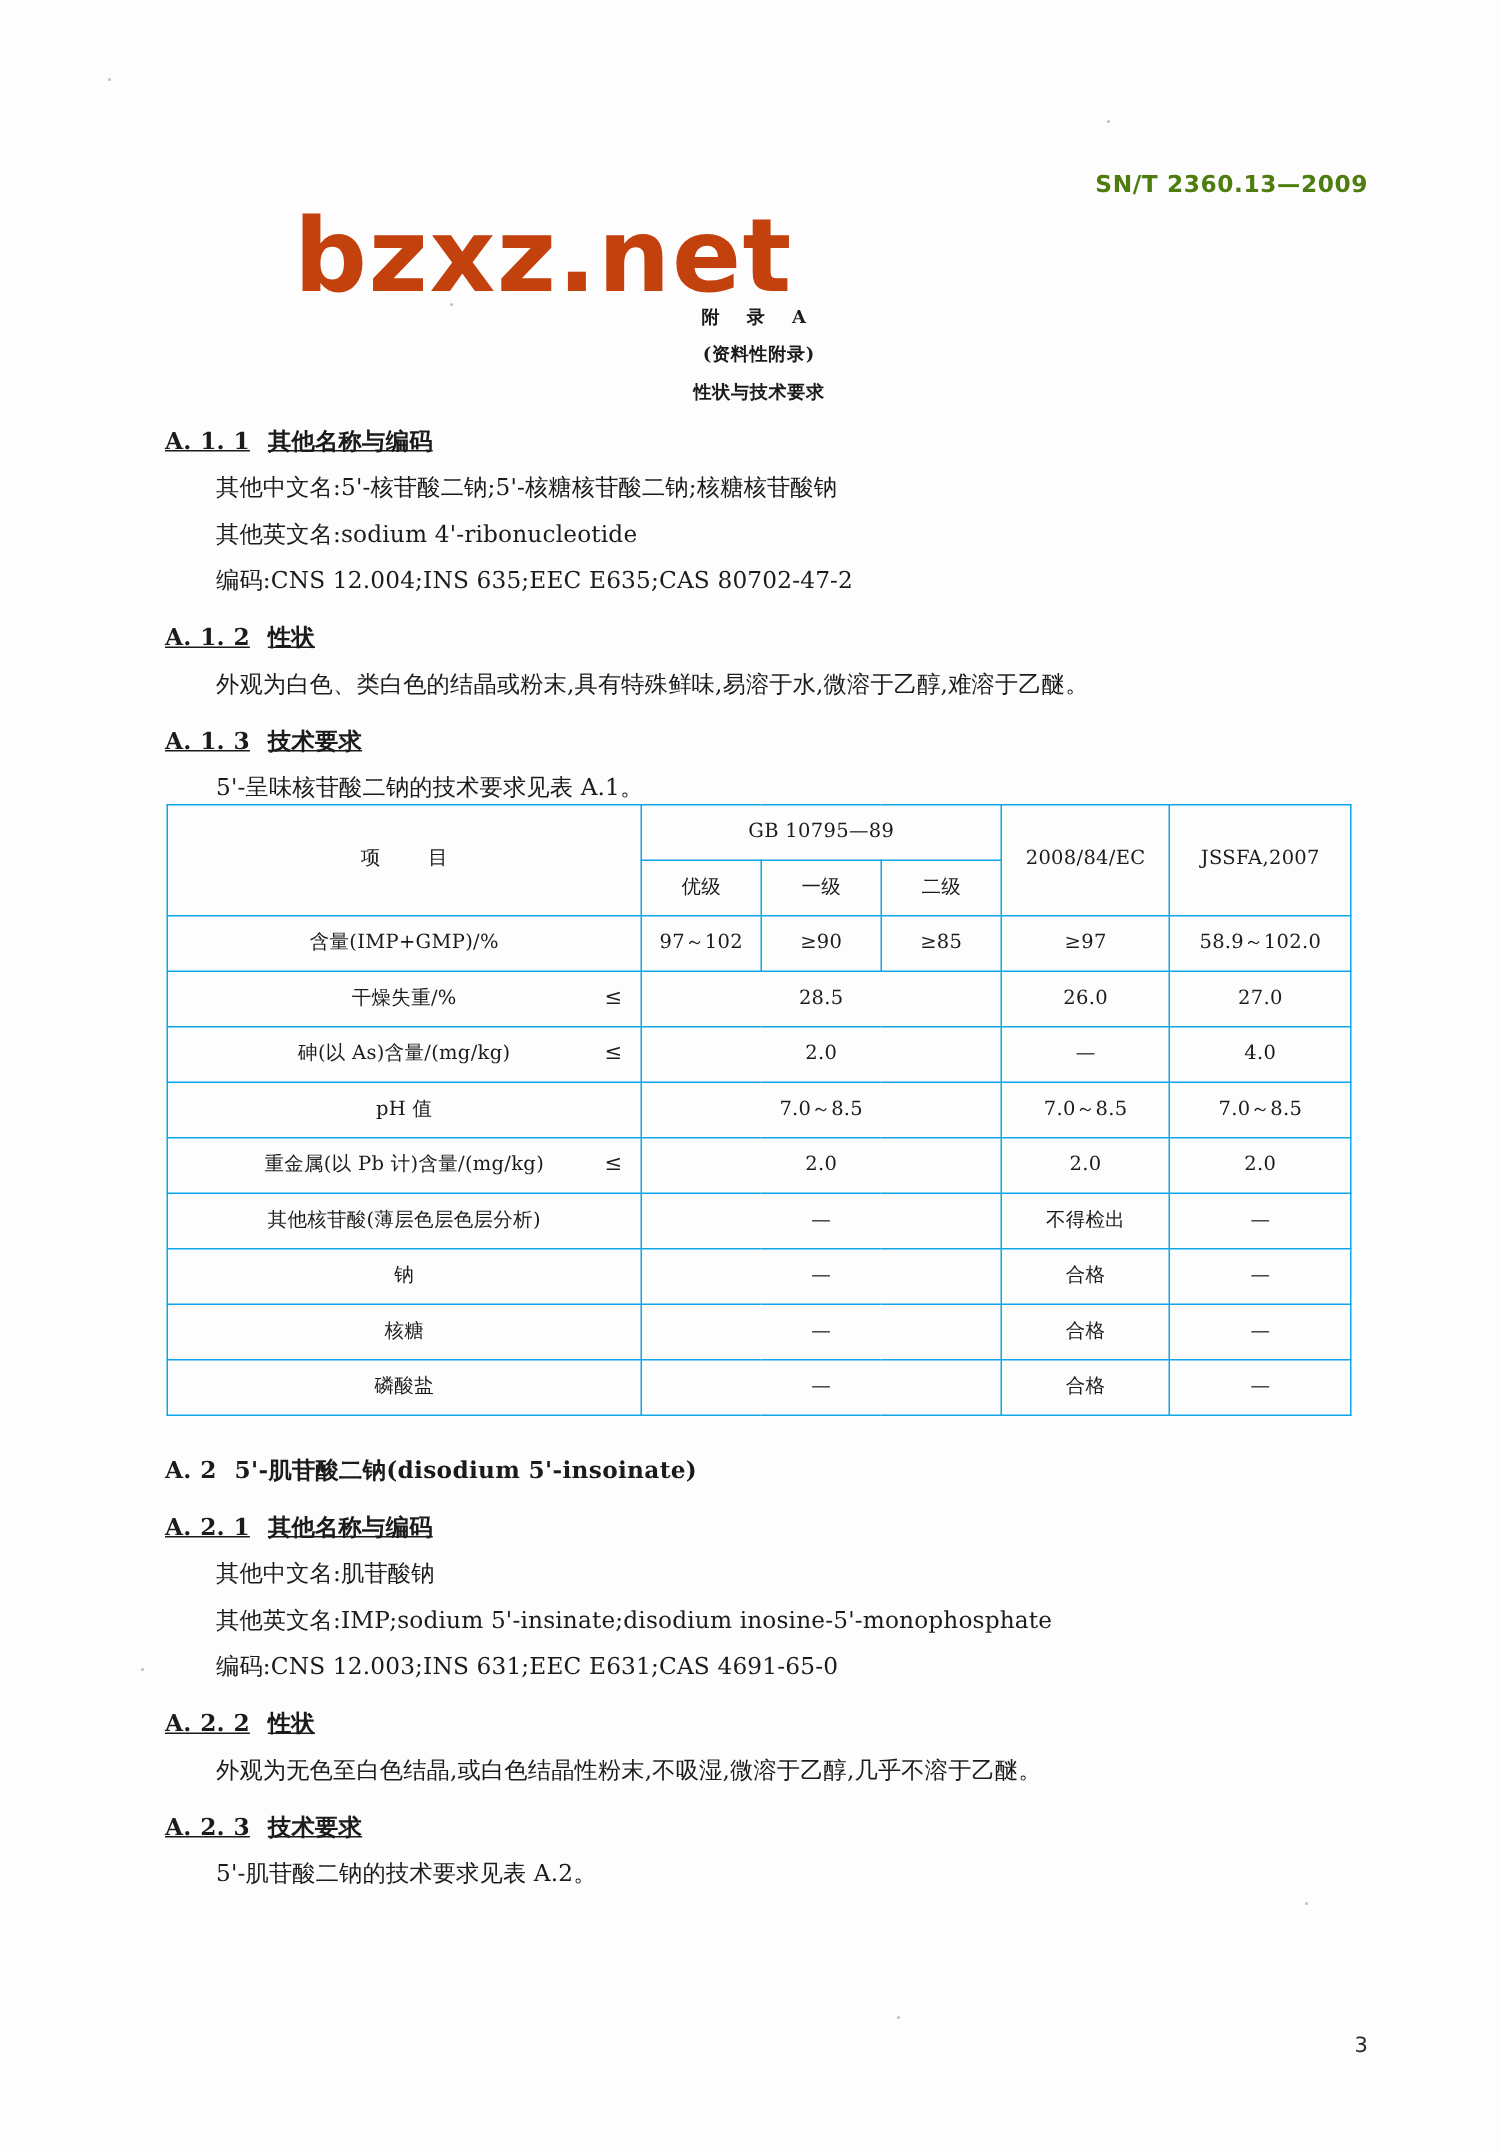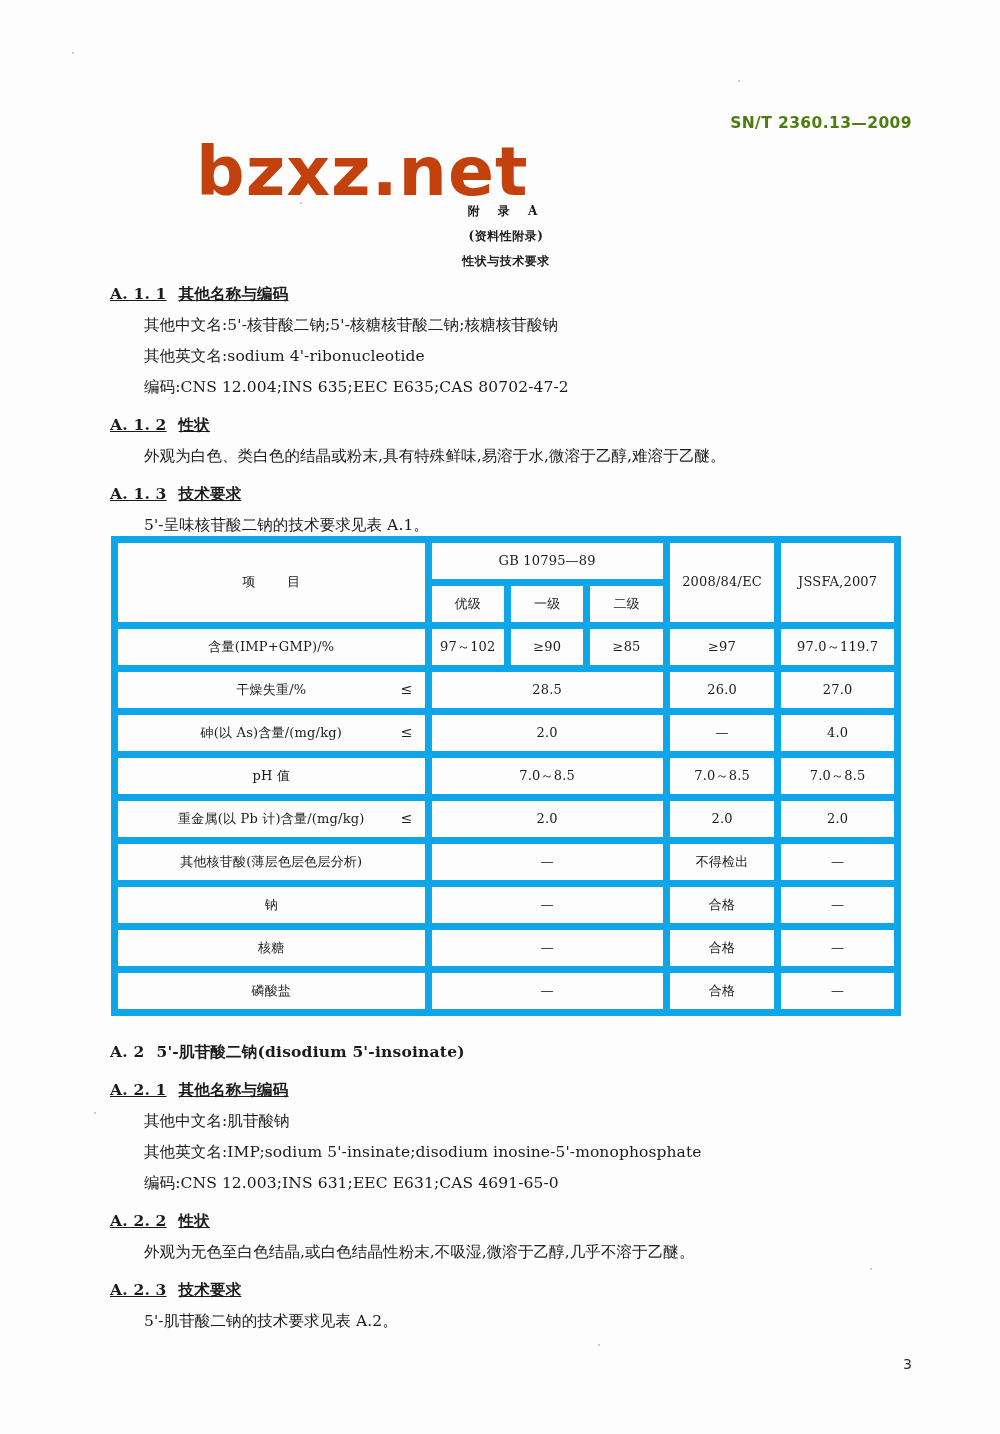--- a/index.html
+++ b/index.html
@@ -96,21 +96,21 @@
   }
 
   table.spec {
     border-collapse: collapse;
     width: 790px;
     margin: 0 auto;
     table-layout: fixed;
     font-size: 13px;
   }
   table.spec th, table.spec td {
-    border: 7px solid #0ea5e9;
+    border: 1px solid #0ea5e9;
     padding: 0;
     text-align: center;
     vertical-align: middle;
     font-weight: normal;
     height: 36px;
     line-height: 1.25;
     letter-spacing: 0.2px;
   }
   table.spec th { font-weight: normal; }
 
@@ -219,21 +219,21 @@
           <th>二级</th>
         </tr>
       </thead>
       <tbody id="spec-body">
           <tr>
             <td class="item"><span class="label">含量(IMP+GMP)/%</span></td>
             <td>97～102</td>
             <td>≥90</td>
             <td>≥85</td>
             <td>≥97</td>
-            <td>97.0～119.7</td>
+            <td>58.9～102.0</td>
           </tr>
           <tr>
             <td class="item"><span class="label">干燥失重/%</span><span class="le">≤</span></td>
             <td colspan="3">28.5</td>
             <td>26.0</td>
             <td>27.0</td>
           </tr>
           <tr>
             <td class="item"><span class="label">砷(以 As)含量/(mg/kg)</span><span class="le">≤</span></td>
             <td colspan="3">2.0</td>

